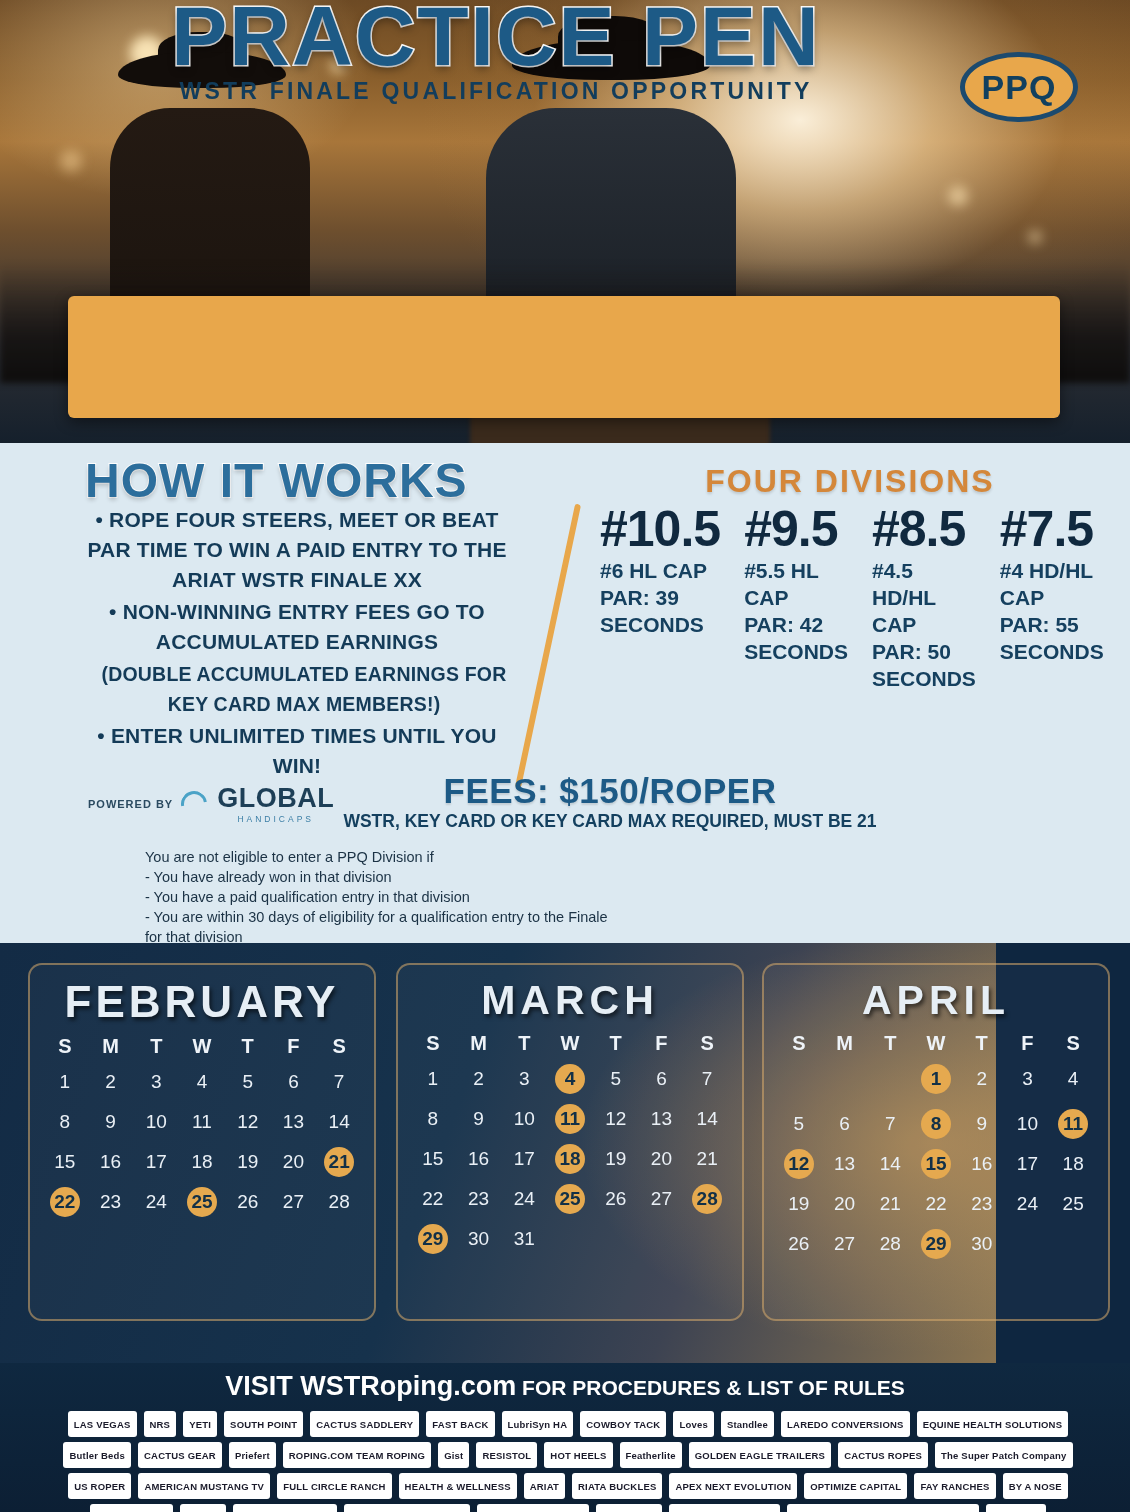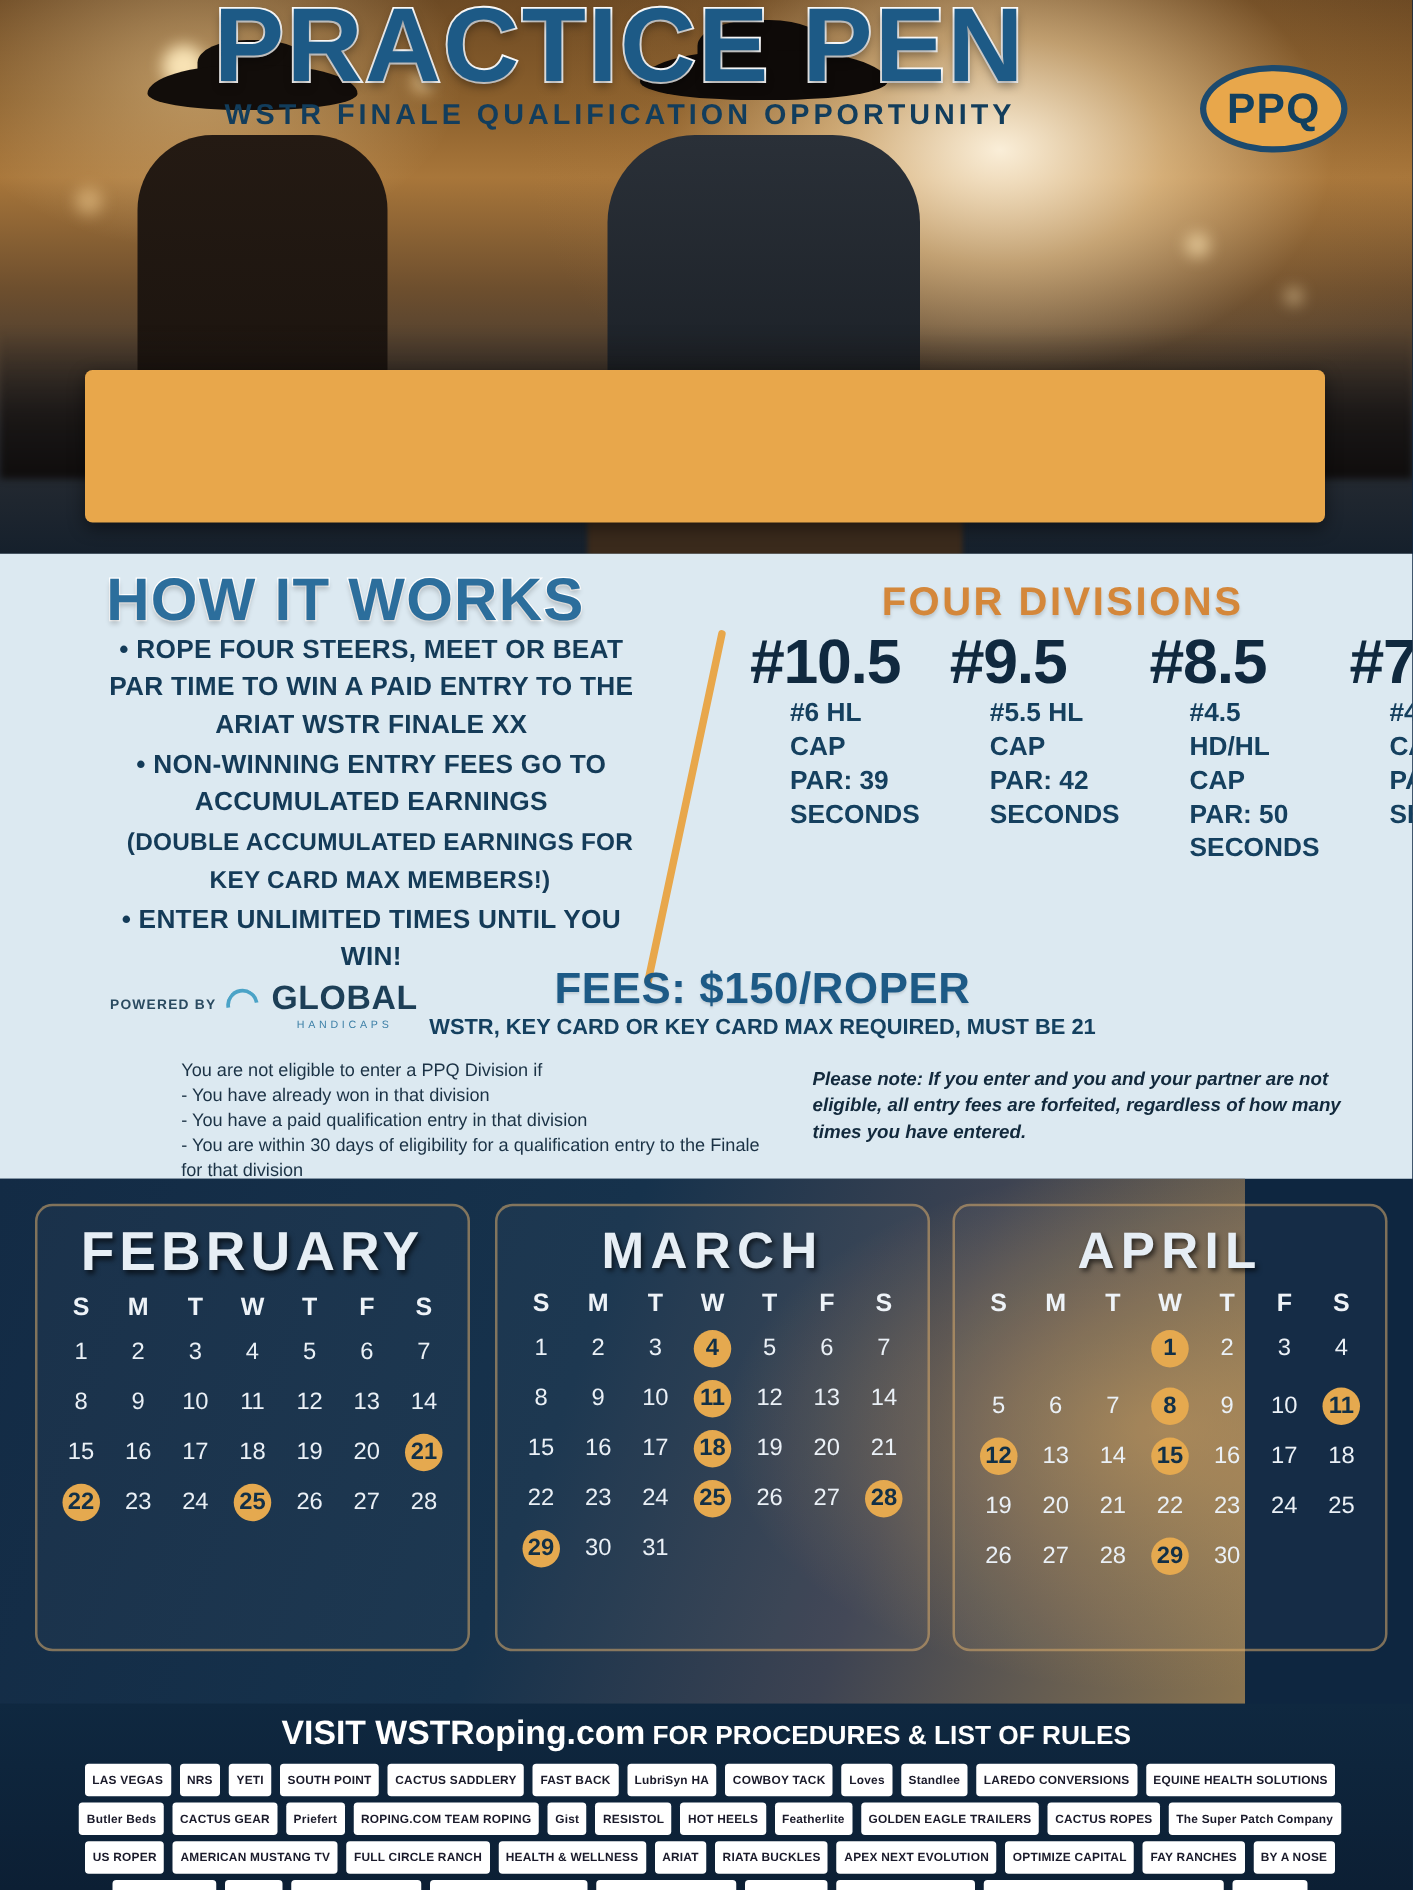--- a/index.html
+++ b/index.html
@@ -134,21 +134,21 @@
   }
   .div-grid {
     position: absolute; left: 600px; top: 58px; width: 500px;
     display: grid; grid-template-columns: 1fr 1fr 1fr 1fr; gap: 6px 24px;
   }
   .div-cell .num {
     font-size: 50px; font-weight: bold; color: #10293f; line-height: 56px;
     letter-spacing: -1px;
   }
   .div-cell .cap, .div-cell .par {
-    font-size: 21px; color: #15405f; font-weight: bold; line-height: 27px; margin-left: 32px;
+    font-size: 21px; color: #15405f; font-weight: bold; line-height: 27px;
   }
   .div-cell { padding-bottom: 6px; }
   .div-cell.r { text-align: left; }
 
   .powered {
     position: absolute; left: 88px; top: 340px;
     display: flex; align-items: center; gap: 8px;
   }
   .powered .pw { font-size: 11px; font-weight: bold; letter-spacing: 1px; color: #2a4a60; }
   .powered .gl { font-size: 27px; font-weight: bold; color: #1d3f57; letter-spacing: 0.5px; }
@@ -324,21 +324,20 @@
   <div class="fees">FEES: $150/ROPER</div>
   <div class="fees-sub">WSTR, KEY CARD OR KEY CARD MAX REQUIRED, MUST BE 21</div>
 
   <div class="elig">
     <div>You are not eligible to enter a PPQ Division if</div>
     <div>- You have already won in that division</div>
     <div>- You have a paid qualification entry in that division</div>
     <div>- You are within 30 days of eligibility for a qualification entry to the Finale for that division</div>
   </div>
 
-  <div class="note">Please note: If you enter and you and your partner are not eligible, all entry fees are forfeited, regardless of how many times you have entered.</div>
 </div>
 
 <div class="cal-section">
   <div class="cal c-feb">
     <h3>FEBRUARY</h3>
     <div class="dow">
         <div>S</div>
         <div>M</div>
         <div>T</div>
         <div>W</div>

